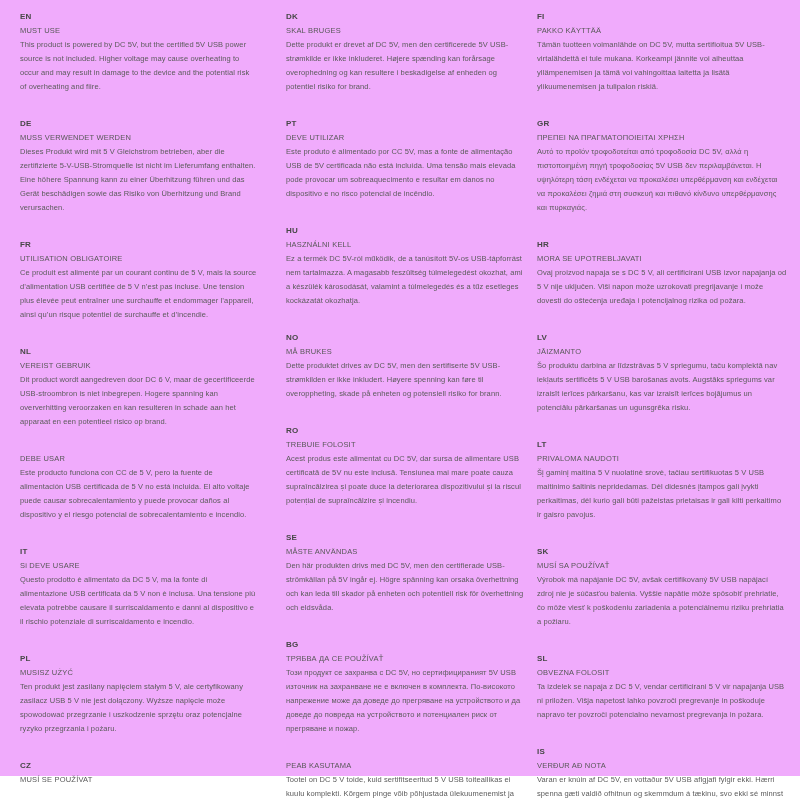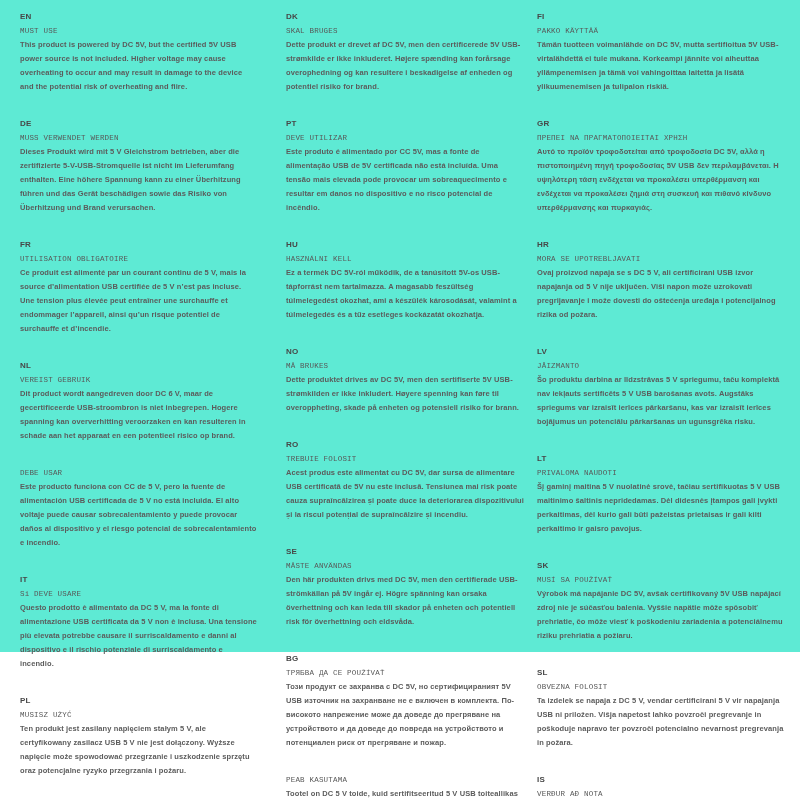--- a/index.html
+++ b/index.html
@@ -7,22 +7,22 @@
     padding: 0;
     background: #ffffff;
     width: 800px;
     height: 800px;
     overflow: hidden;
     font-family: "Liberation Sans", sans-serif;
   }
   .page {
     position: relative;
     width: 800px;
-    height: 652px;
-    background: #5eead4;
+    height: 776px;
+    background: #f0abfc;
   }
   .col {
     position: absolute;
     top: 10px;
   }
   .col-1 { left: 20px;  width: 237px; }
   .col-2 { left: 286px; width: 238px; }
   .col-3 { left: 537px; width: 250px; }
   .lang-block {
     margin-bottom: 23px;
@@ -32,29 +32,27 @@
     font-weight: bold;
     color: #474747;
     line-height: 14px;
     letter-spacing: 0.2px;
   }
   .lang-title {
     font-size: 7.5px;
     color: #585858;
     line-height: 14px;
     letter-spacing: 0.2px;
-    font-family: Liberation Mono, monospace;
   }
   .lang-body {
     font-size: 7.5px;
     color: #5b5b5b;
     line-height: 14px;
     letter-spacing: 0.1px;
     margin: 0;
-    font-weight: bold;
   }
 </style>
 </head>
 <body>
 
 <div class="page">
 
   <div class="col col-1">
     <div class="lang-block">
       <div class="lang-code">EN</div>
@@ -114,21 +112,21 @@
       <p class="lang-body">Ez a termék DC 5V-ról működik, de a tanúsított 5V-os USB-tápforrást nem tartalmazza. A magasabb feszültség túlmelegedést okozhat, ami a készülék károsodását, valamint a túlmelegedés és a tűz esetleges kockázatát okozhatja.</p>
     </div>
     <div class="lang-block">
       <div class="lang-code">NO</div>
       <div class="lang-title">MÅ BRUKES</div>
       <p class="lang-body">Dette produktet drives av DC 5V, men den sertifiserte 5V USB-strømkilden er ikke inkludert. Høyere spenning kan føre til overoppheting, skade på enheten og potensiell risiko for brann.</p>
     </div>
     <div class="lang-block">
       <div class="lang-code">RO</div>
       <div class="lang-title">TREBUIE FOLOSIT</div>
-      <p class="lang-body">Acest produs este alimentat cu DC 5V, dar sursa de alimentare USB certificată de 5V nu este inclusă. Tensiunea mai risk poate cauza supraîncălzirea și poate duce la deteriorarea dispozitivului și la riscul potențial de supraîncălzire și incendiu.</p>
+      <p class="lang-body">Acest produs este alimentat cu DC 5V, dar sursa de alimentare USB certificată de 5V nu este inclusă. Tensiunea mai mare poate cauza supraîncălzirea și poate duce la deteriorarea dispozitivului și la riscul potențial de supraîncălzire și incendiu.</p>
     </div>
     <div class="lang-block">
       <div class="lang-code">SE</div>
       <div class="lang-title">MÅSTE ANVÄNDAS</div>
       <p class="lang-body">Den här produkten drivs med DC 5V, men den certifierade USB-strömkällan på 5V ingår ej. Högre spänning kan orsaka överhettning och kan leda till skador på enheten och potentiell risk för överhettning och eldsvåda.</p>
     </div>
     <div class="lang-block">
       <div class="lang-code">BG</div>
       <div class="lang-title">ТРЯБВА ДА СЕ POUŽÍVAŤ</div>
       <p class="lang-body">Този продукт се захранва с DC 5V, но сертифицираният 5V USB източник на захранване не е включен в комплекта. По-високото напрежение може да доведе до прегряване на устройството и да доведе до повреда на устройството и потенциален риск от прегряване и пожар.</p>

